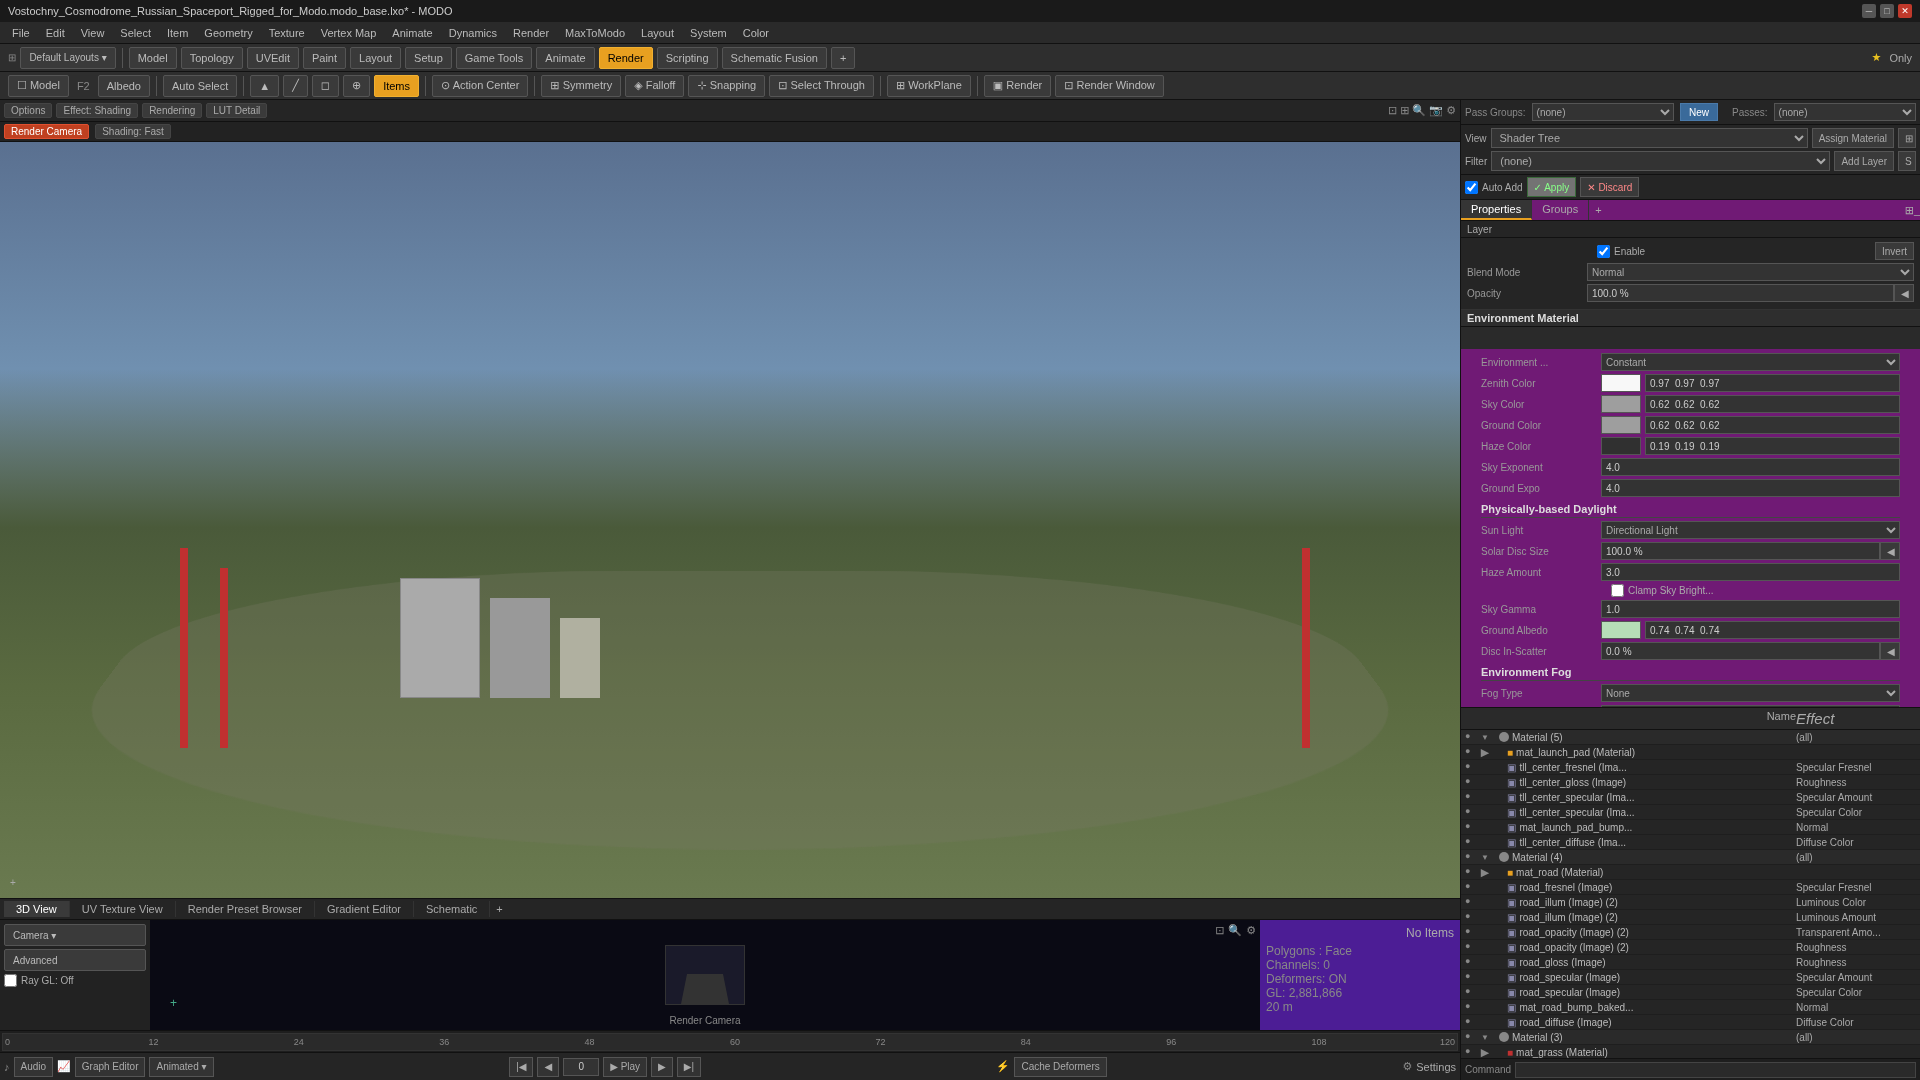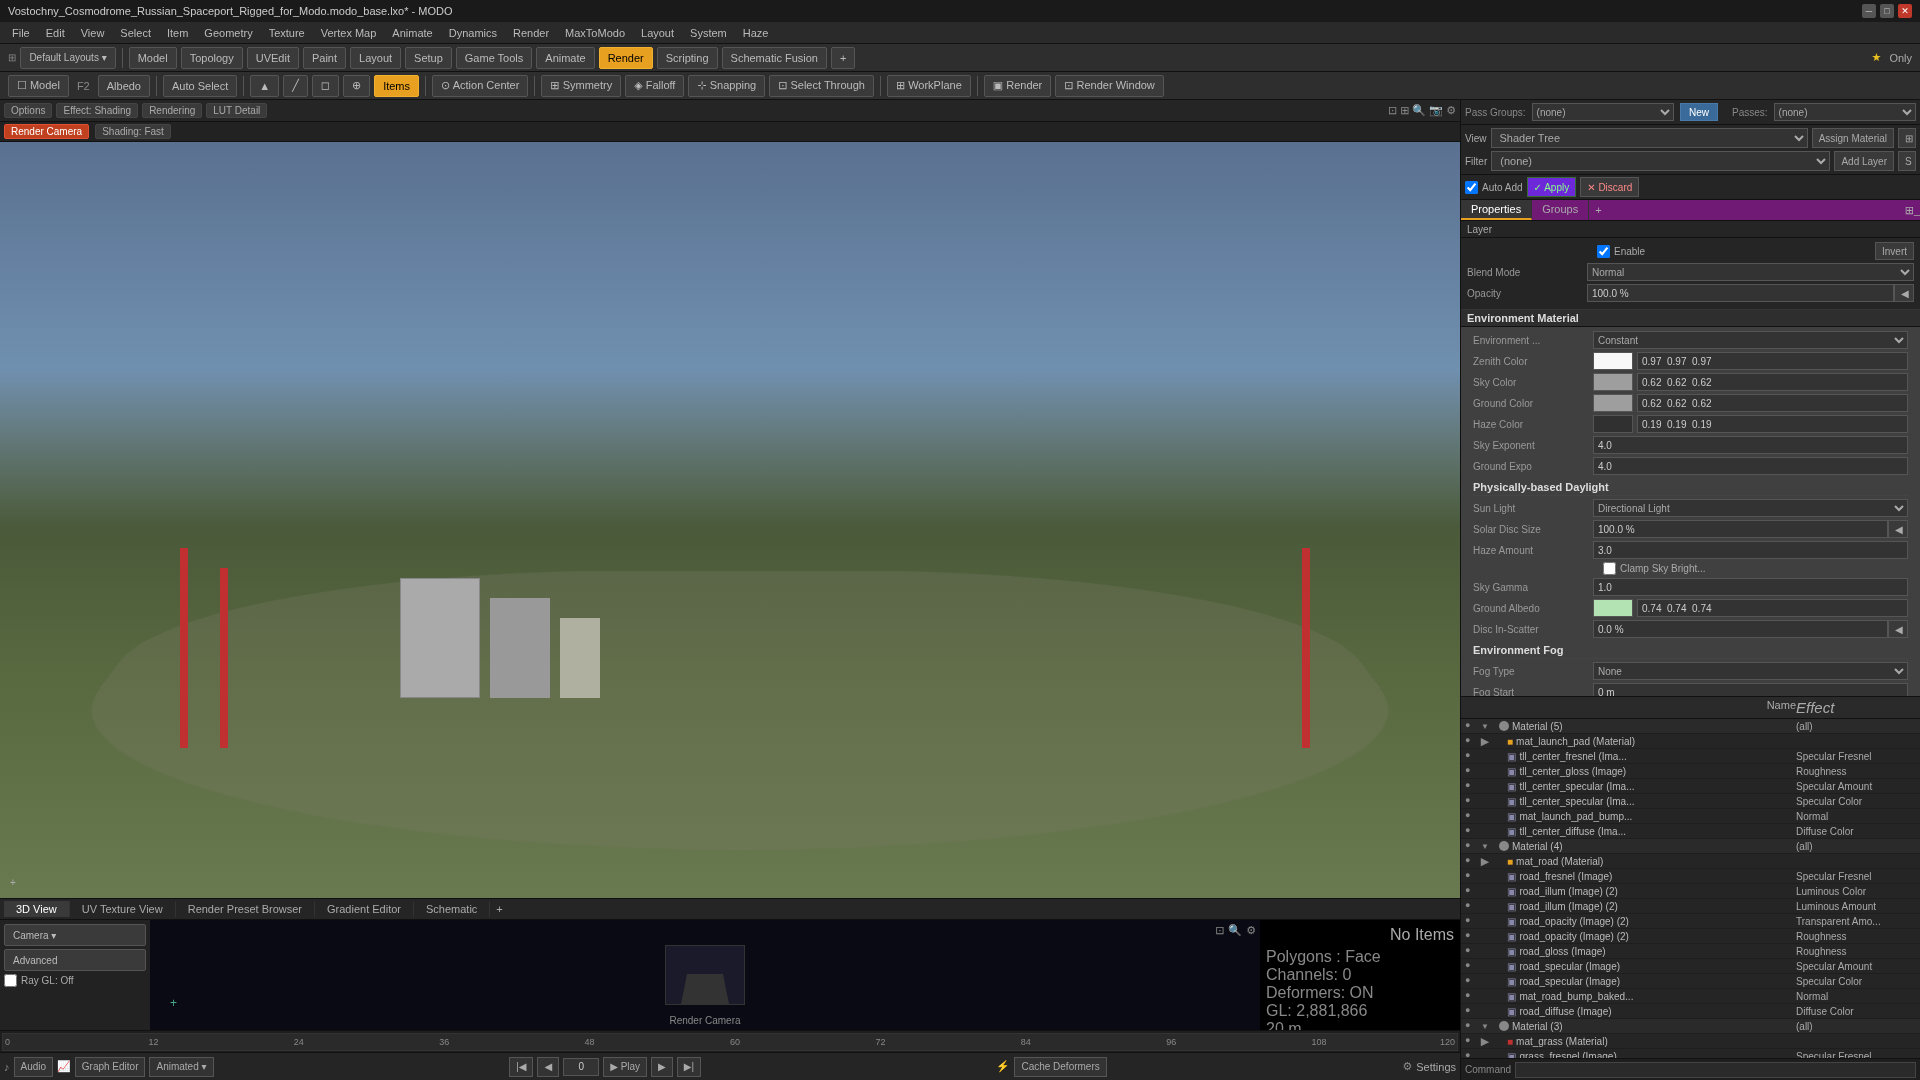--- a/index.html
+++ b/index.html
@@ -95,21 +95,21 @@
   <span class="menu-item">Item</span>
   <span class="menu-item">Geometry</span>
   <span class="menu-item">Texture</span>
   <span class="menu-item">Vertex Map</span>
   <span class="menu-item">Animate</span>
   <span class="menu-item">Dynamics</span>
   <span class="menu-item">Render</span>
   <span class="menu-item">MaxToModo</span>
   <span class="menu-item">Layout</span>
   <span class="menu-item">System</span>
-  <span class="menu-item">Haze</span>
+  <span class="menu-item">Color</span>
 </div>
 
 <div id="toolbar1">
   <span style="color:#888;font-size:10px;">⊞</span>
   <button class="toolbar-btn" style="font-size:10px;">Default Layouts ▾</button>
   <div class="toolbar-sep"></div>
   <button class="toolbar-btn">Model</button>
   <button class="toolbar-btn">Topology</button>
   <button class="toolbar-btn">UVEdit</button>
   <button class="toolbar-btn">Paint</button>
@@ -218,21 +218,21 @@
 
         <div style="position:absolute; top:4px; right:4px; display:flex; gap:4px;">
           <span style="color:#888;font-size:11px;">⊡</span>
           <span style="color:#888;font-size:11px;">🔍</span>
           <span style="color:#888;font-size:11px;">⚙</span>
         </div>
 
         <span style="position:absolute; bottom:20px; left:20px; color:#4a8; font-size:12px;">+</span>
       </div>
 
-      <div style="width:200px; background:#000000; padding:6px; font-size:16px; color:#888;">
+      <div style="width:200px; background:#4c1d95; padding:6px; font-size:12px; color:#888;">
         <div style="color:#aaa; margin-bottom:4px; text-align:right;">No Items</div>
         <div>Polygons : Face</div>
         <div>Channels: 0</div>
         <div>Deformers: ON</div>
         <div>GL: 2,881,866</div>
         <div style="">20 m</div>
       </div>
     </div>
 
     <div id="timeline" style="height:22px; background:#1e1e1e; border-top:1px solid #111; display:flex; align-items:center; padding:0 2px; overflow:hidden;">
@@ -303,21 +303,21 @@
           <option>(none)</option>
         </select>
         <button class="shader-btn">Add Layer</button>
         <button class="shader-btn" style="width:18px;">S</button>
       </div>
     </div>
 
     <div style="background:#252525; padding:2px 4px; display:flex; align-items:center; gap:4px; border-bottom:1px solid #111;">
       <input type="checkbox" checked="" style="">
       <span style="color:#aaa;font-size:10px;">Auto Add</span>
-      <button class="shader-btn" style="background:#6d28d9;border-color:#3a6a3a;color:#8f8;">✓ Apply</button>
+      <button class="shader-btn" style="background:#737373;border-color:#3a6a3a;color:#8f8;">✓ Apply</button>
       <button class="shader-btn" style="color:#f88;">✕ Discard</button>
     </div>
 
     <div style="display:flex; background:#701a75; border-bottom:1px solid #111;">
       <span class="prop-tab active">Properties</span>
       <span class="prop-tab">Groups</span>
       <button style="background:none;border:none;color:#aaa;padding:2px 6px;cursor:pointer;font-size:11px;">+</button>
       <div style="flex:1;"></div>
       <button style="background:none;border:none;color:#aaa;font-size:11px;cursor:pointer;">⊞</button>
       <button style="background:none;border:none;color:#aaa;font-size:11px;cursor:pointer;">_</button>
@@ -345,21 +345,21 @@
         <span class="prop-label">Opacity</span>
         <input type="text" class="prop-value" style="flex: 1 1 0%;" value="100.0 %">
         <button class="prop-btn-sm" style="width:20px;">◀</button>
       </div>
     </div>
 
     <div style="padding:2px 6px; background:#2e2e2e; border-top:1px solid #333; border-bottom:1px solid #111;">
       <span style="color:#ddd;font-size:11px;font-weight:bold;">Environment Material</span>
     </div>
 
-    <div style="padding:4px 12px; background:#404040; overflow-y:auto; flex:1;">
+    <div style="padding:4px 20px; background:#701a75; overflow-y:auto; flex:1;margin-top:22px;">
       <div class="prop-row">
         <span class="prop-label">Environment ...</span>
         <select class="prop-select" style="flex:1;">
           <option>Constant</option>
         </select>
       </div>
       <div class="prop-row">
         <span class="prop-label">Zenith Color</span>
         <div class="prop-color-swatch" style="background:#f8f8f8;"></div>
         <input type="text" class="prop-value" value="0.97  0.97  0.97" style="flex: 1 1 0%;">

